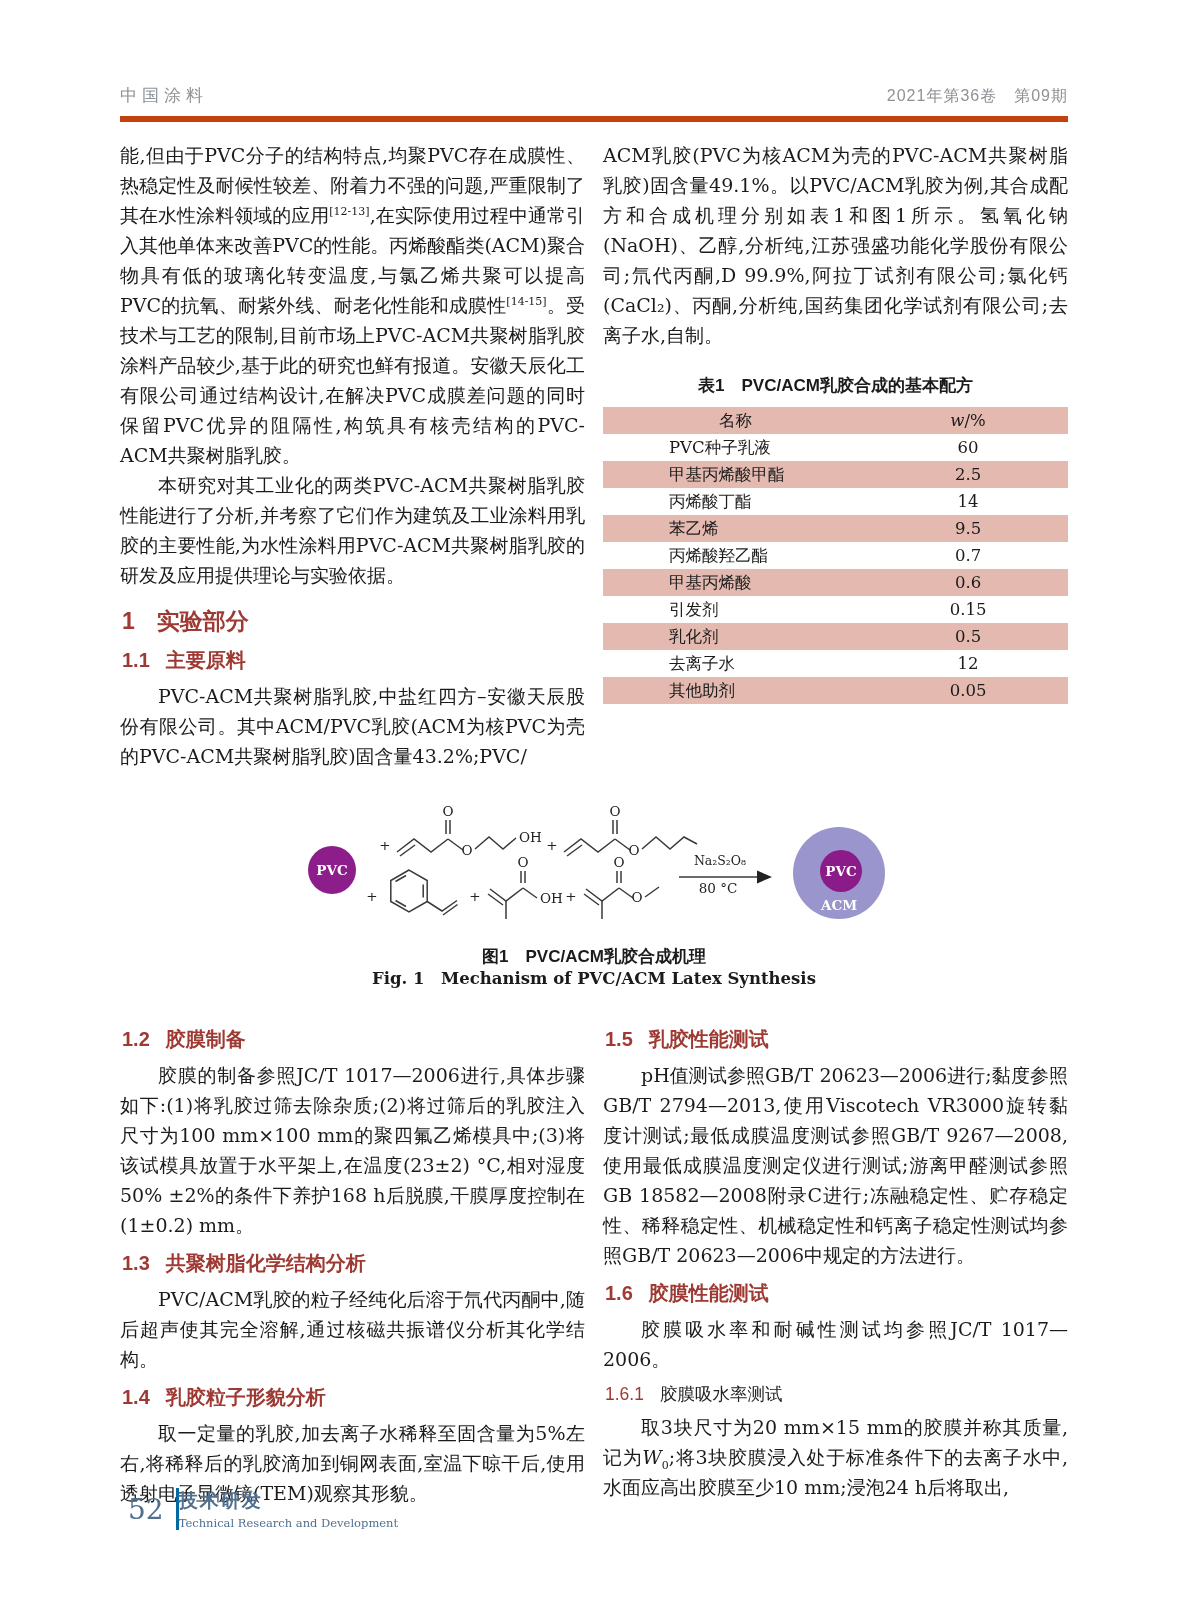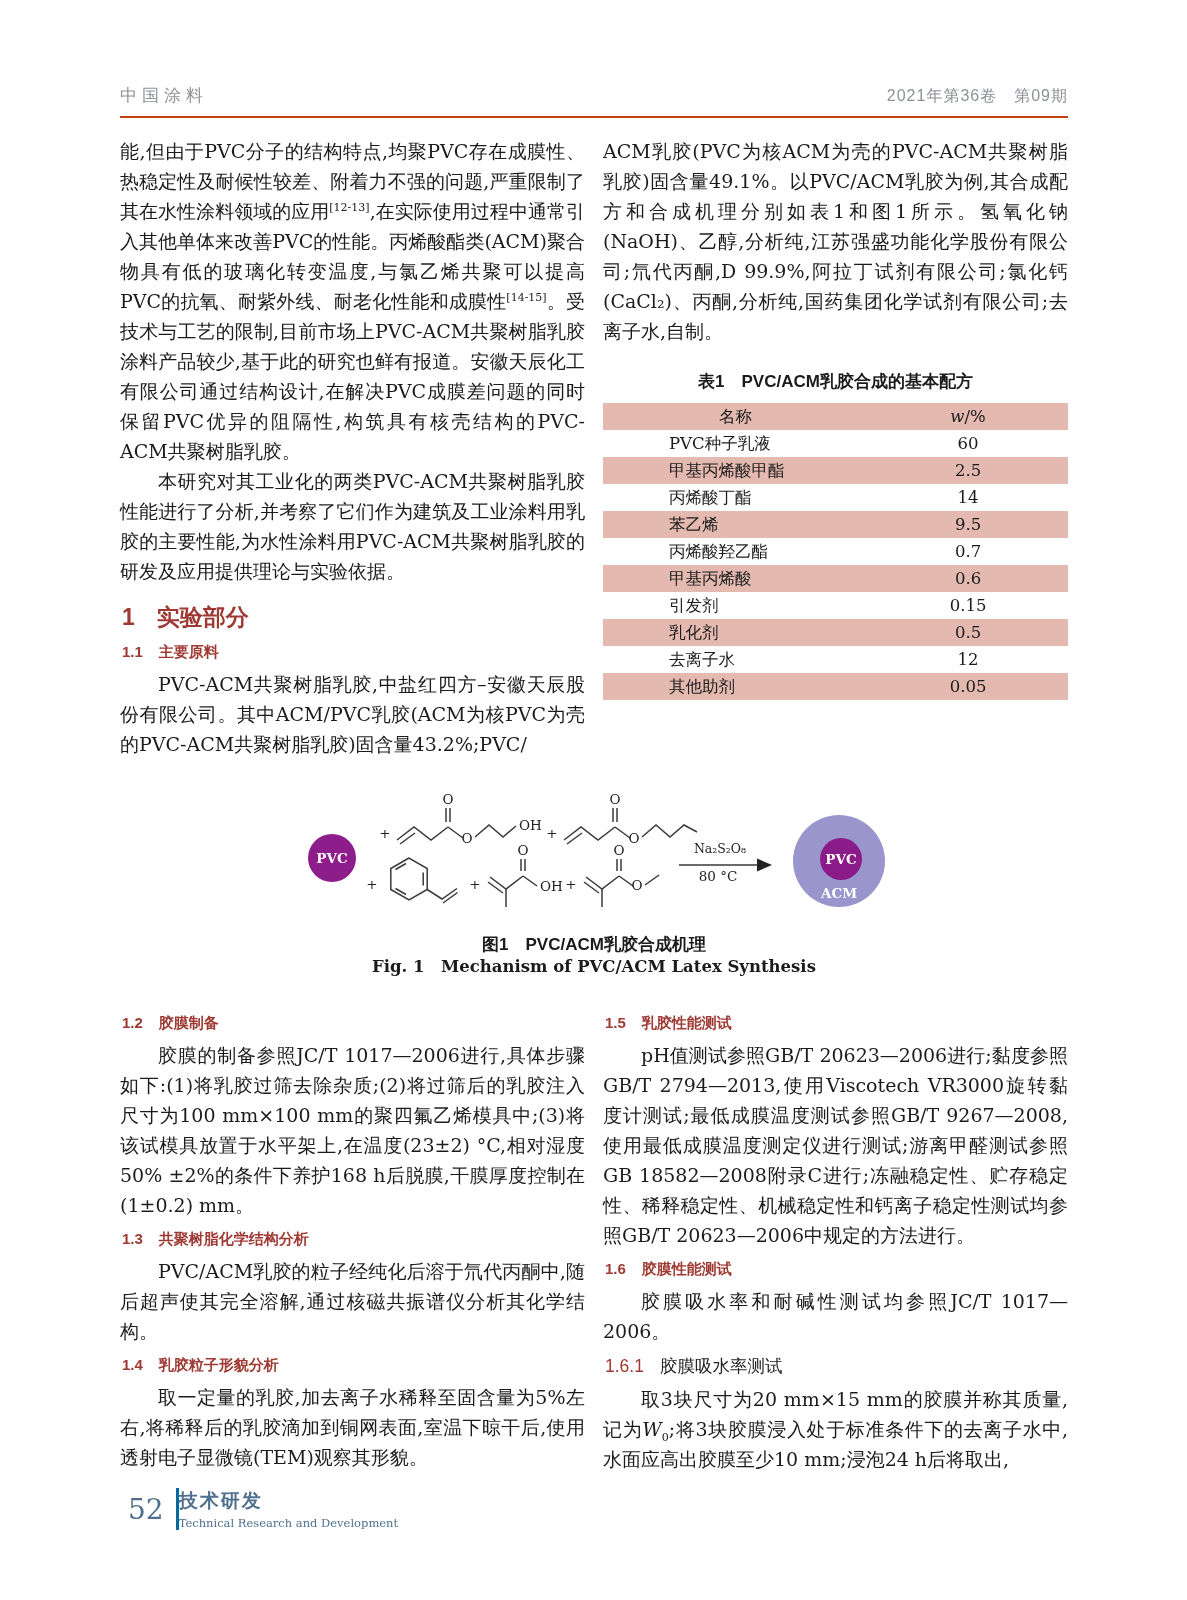--- a/index.html
+++ b/index.html
@@ -1,38 +1,38 @@
 <!DOCTYPE html>
 <html><head>
 <meta charset="utf-8">
 <style>
   html,body{margin:0;padding:0;background:#fff;}
   .page{position:relative;width:1187px;height:1600px;background:#ffffff;box-sizing:border-box;
         padding:84px 119px 0 120px;font-family:"DejaVu Serif","Liberation Serif",serif;color:#1b1b1b;overflow:hidden;}
   
   .hdr{display:flex;justify-content:space-between;align-items:flex-end;
-       border-bottom:2px solid #c2410c;padding-bottom:9px;color:#8d9296;
+       border-bottom:6px solid #c2410c;padding-bottom:9px;color:#8d9296;
        font-family:"Liberation Sans","DejaVu Sans",sans-serif;}
   .hdr .journal{font-size:17px;letter-spacing:5px;}
   .hdr .issue{font-size:16px;letter-spacing:1px;}
   
   .cols{display:flex;gap:18px;}
   .col{width:465px;}
   .top{margin-top:18px;}
   .bottom{margin-top:26px;}
   p.bt{font-size:19px;line-height:30px;text-align:justify;margin:0;}
   p.indent{text-indent:2em;}
   sup.ref{font-size:11px;line-height:0;}
   sub.sb{font-size:11px;line-height:0;}
   .wv{font-style:italic;}
   
   .h1{font-family:"Liberation Sans","DejaVu Sans",sans-serif;color:#9e3a33;font-size:23px;
       font-weight:bold;margin:16px 0 10px 2px;}
   .h1 .num{margin-right:22px;}
-  .h2{font-family:"Liberation Sans","DejaVu Sans",sans-serif;color:#9e3a33;font-size:15px;
+  .h2{font-family:"Liberation Sans","DejaVu Sans",sans-serif;color:#9e3a33;font-size:20px;
       font-weight:bold;margin:10px 0 7px 2px;}
   .h2 .num{margin-right:16px;}
   .h3{font-family:"Liberation Sans","DejaVu Sans",sans-serif;color:#222;font-size:17.5px;
       font-weight:normal;margin:8px 0 6px 2px;}
   .h3 .num{color:#9e3a33;margin-right:16px;}
   
   .tblblock{margin-top:24px;}
   .tbl-title-zh{text-align:center;font-weight:bold;font-size:17px;
       font-family:"Liberation Sans","DejaVu Sans",sans-serif;}
   .tbl-title-en{text-align:center;font-weight:bold;font-size:16.5px;margin-top:5px;}

